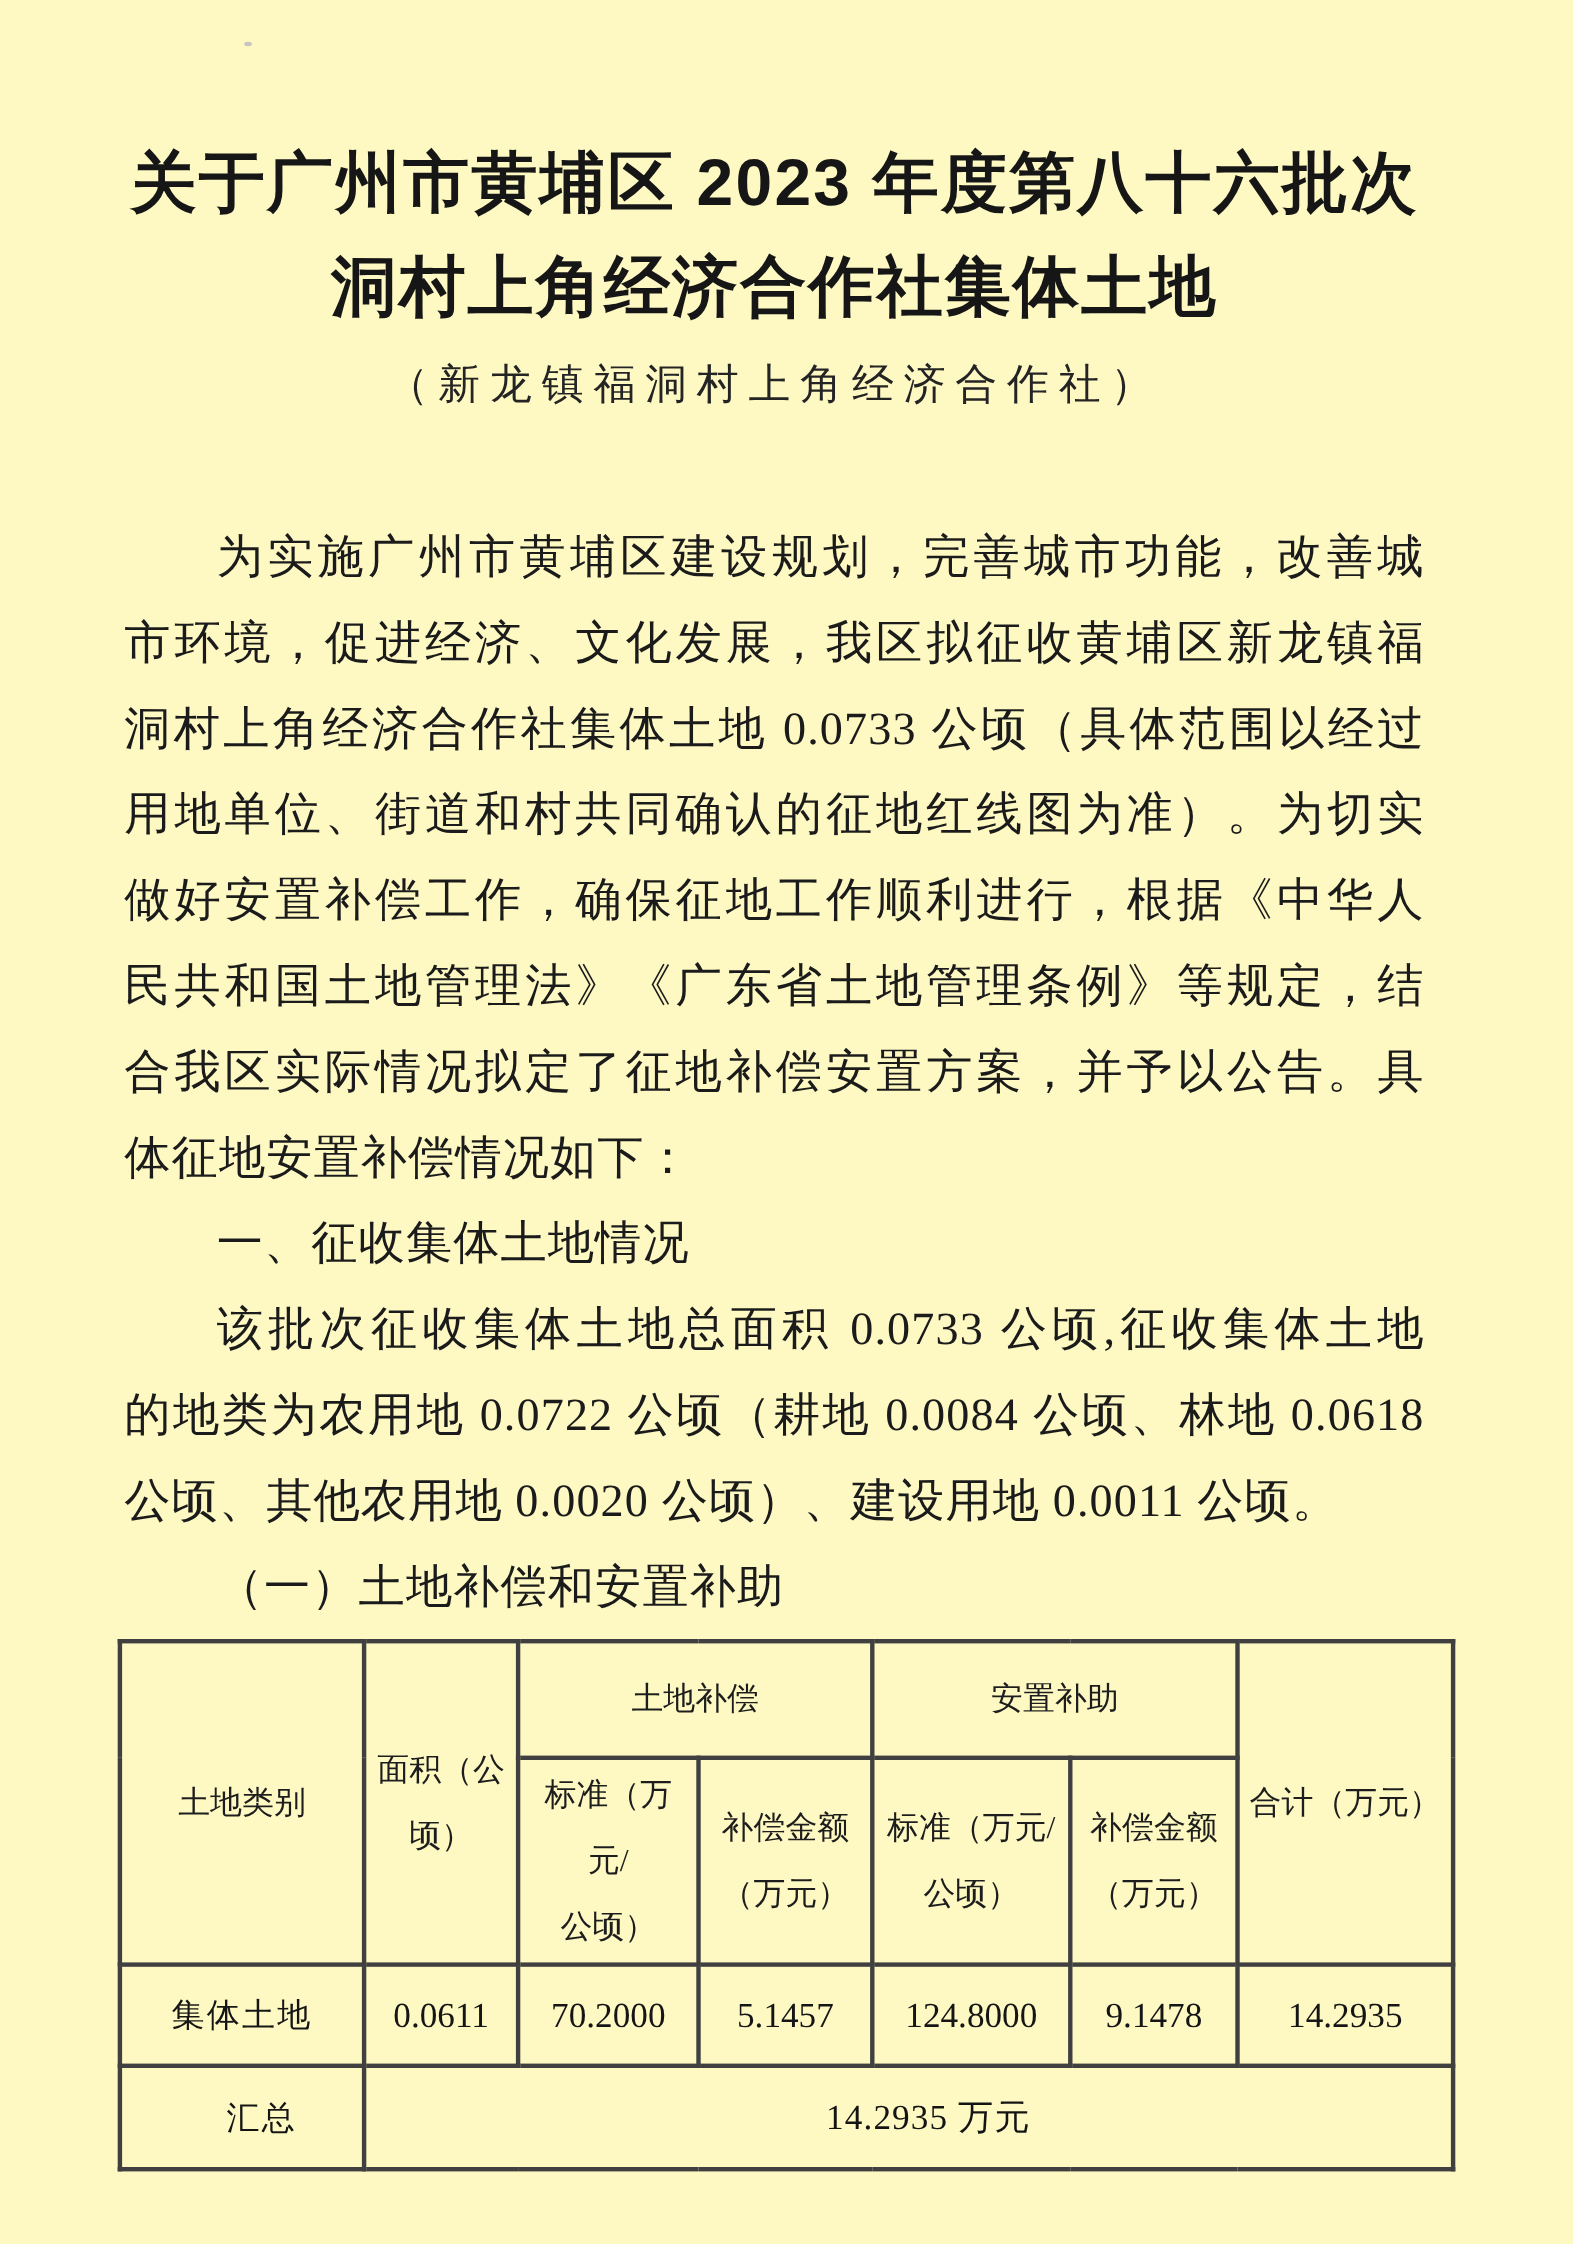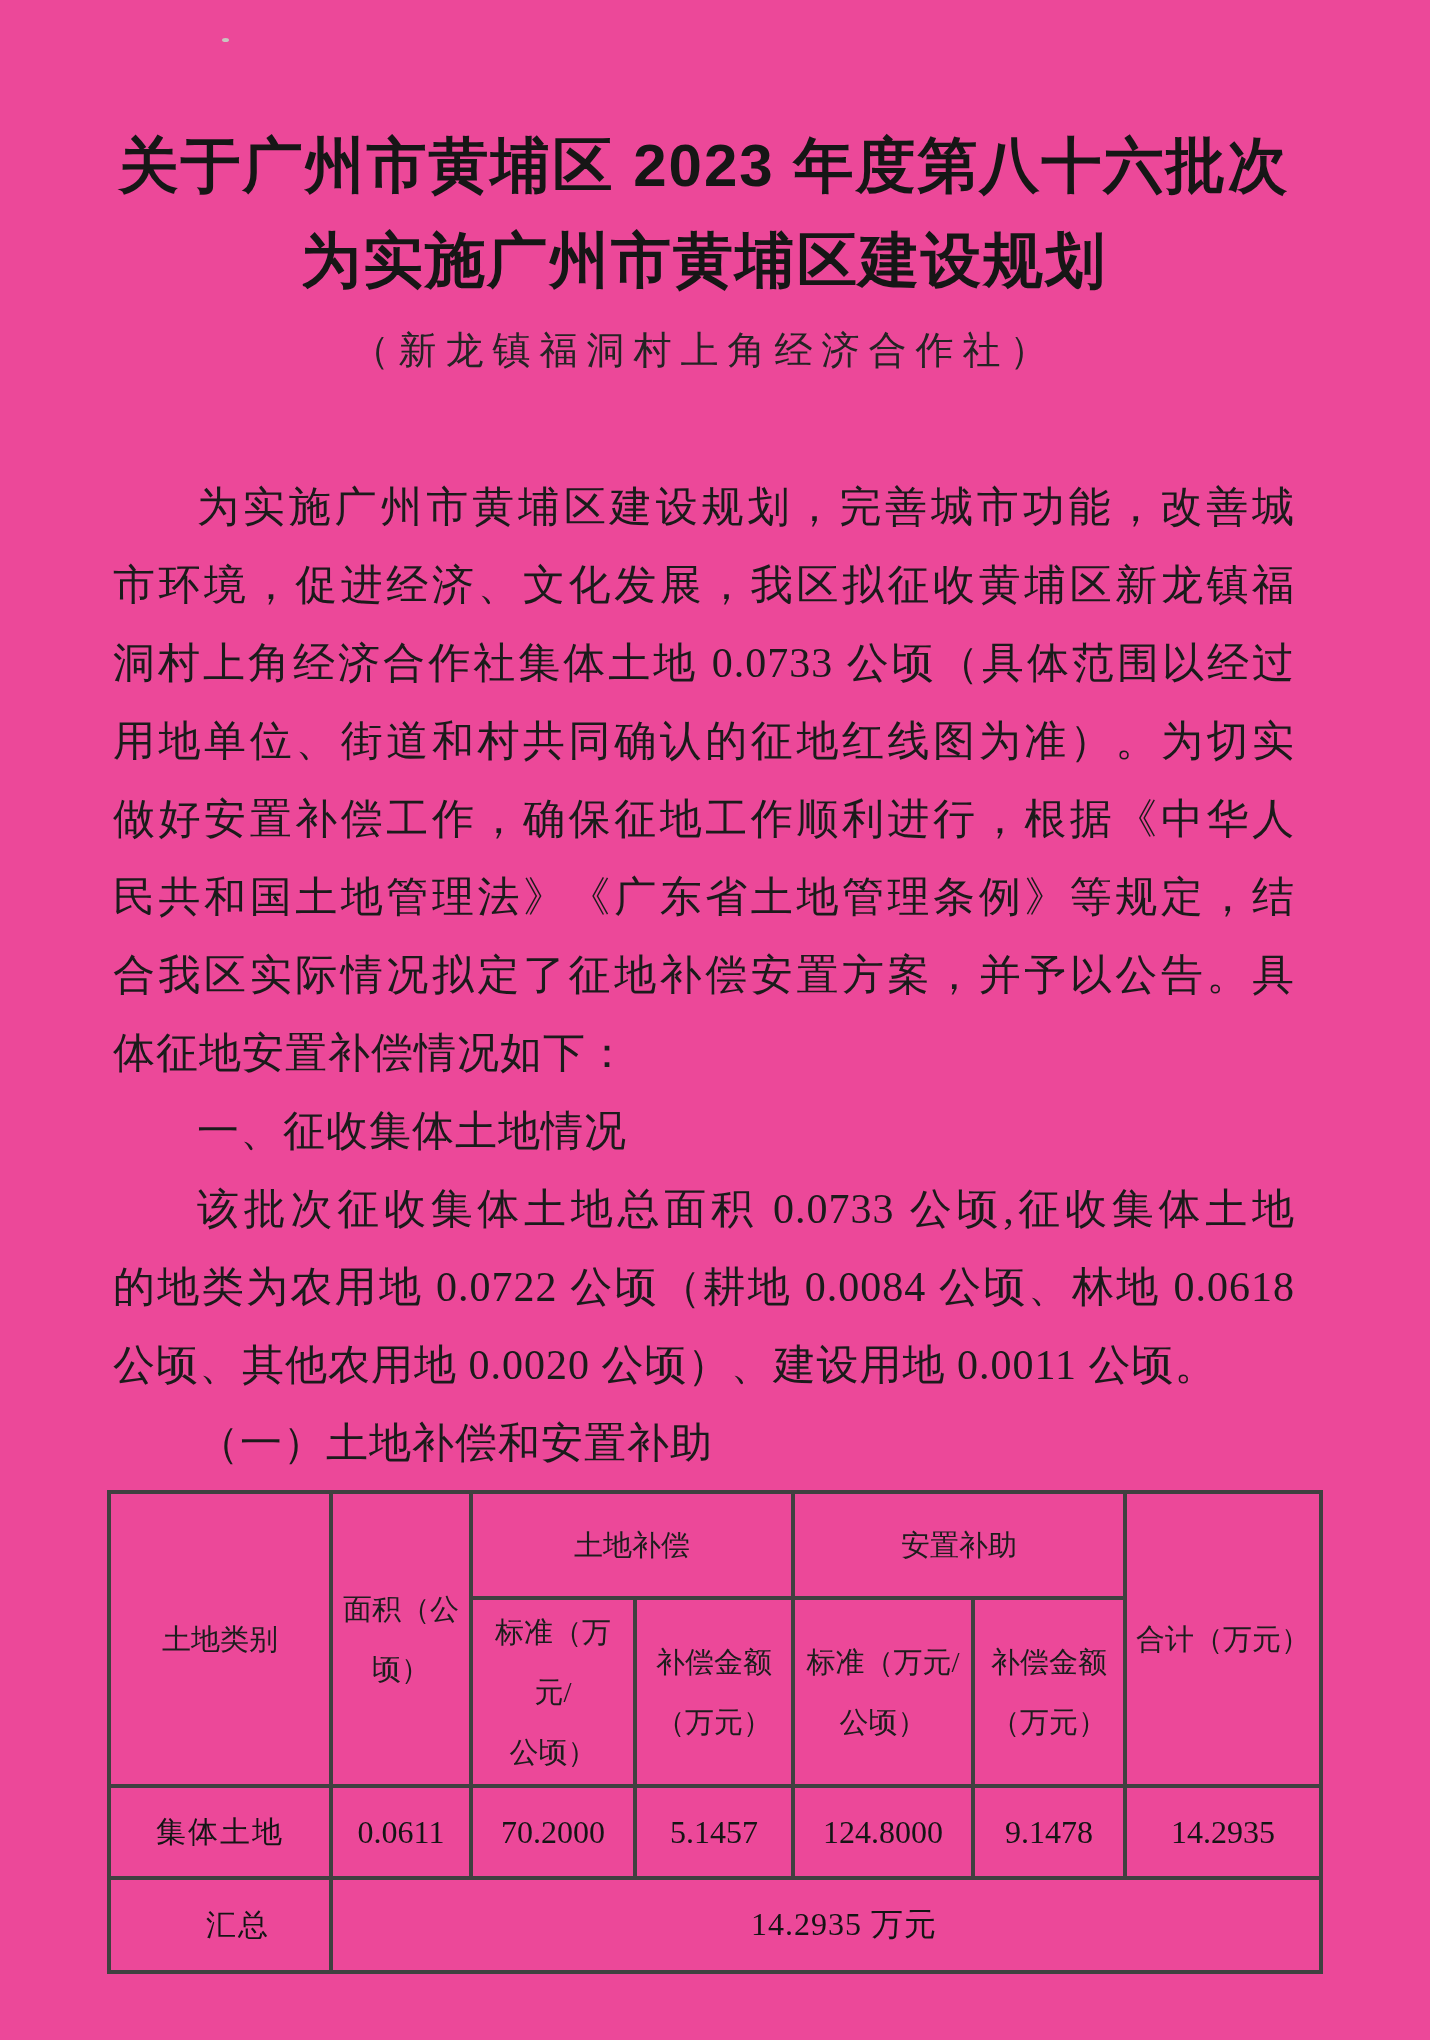--- a/index.html
+++ b/index.html
@@ -1,21 +1,21 @@
 <!DOCTYPE html>
 <html lang="zh"><head>
 <meta charset="utf-8">
 <style>
   html, body { margin:0; padding:0; background:#e8e8e8; }
   .page {
     position: relative;
     width: 1430px;
     height: 2040px;
     margin: 0 auto;
-    background: #ec4899;
+    background: #fef9c3;
     overflow: hidden;
     color: #141414;
     font-family: "Liberation Serif", "DejaVu Serif", serif;
   }
   .speck { position:absolute; left:222px; top:38px; width:7px; height:4px; background:#c9c4c0; border-radius:50%; }
 
   .content { position:absolute; left:113px; top:0; width:1182px; }
 
   .title-block { margin-top:118px; text-align:center; }
   .title-line {
@@ -80,21 +80,21 @@
 </head>
 <body>
 
 <div class="page">
   <div class="speck"></div>
 
   <div class="content">
 
     <div class="title-block">
       <div class="title-line">关于广州市黄埔区 2023 年度第八十六批次</div>
-      <div class="title-line">为实施广州市黄埔区建设规划</div>
+      <div class="title-line">洞村上角经济合作社集体土地</div>
       <div class="subtitle">（新龙镇福洞村上角经济合作社）</div>
     </div>
 
     <div class="body-text">
 
     <div class="line indent fill">为实施广州市黄埔区建设规划，完善城市功能，改善城</div>
         <div class="line fill">市环境，促进经济、文化发展，我区拟征收黄埔区新龙镇福</div>
         <div class="line fill">洞村上角经济合作社集体土地 0.0733 公顷（具体范围以经过</div>
         <div class="line fill">用地单位、街道和村共同确认的征地红线图为准）。为切实</div>
         <div class="line fill">做好安置补偿工作，确保征地工作顺利进行，根据《中华人</div>

